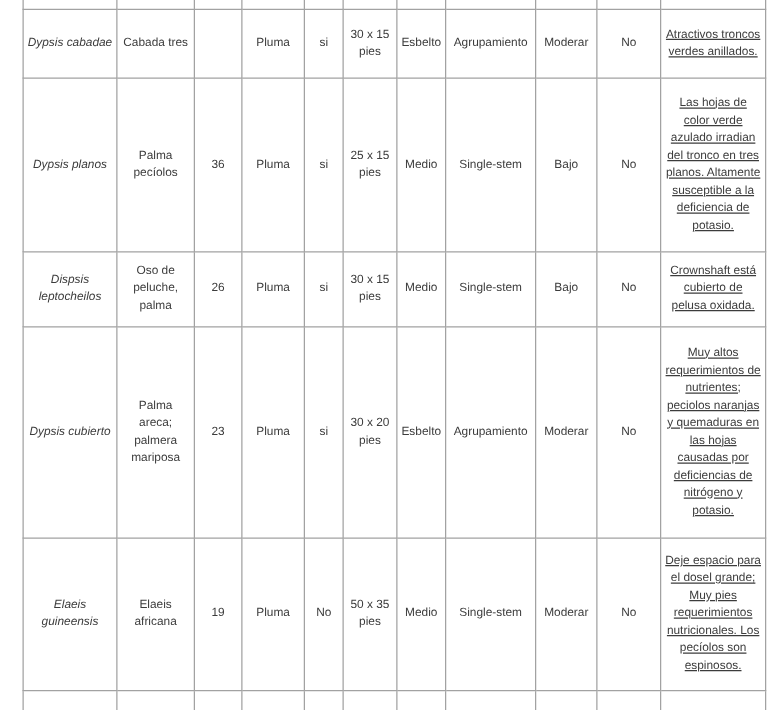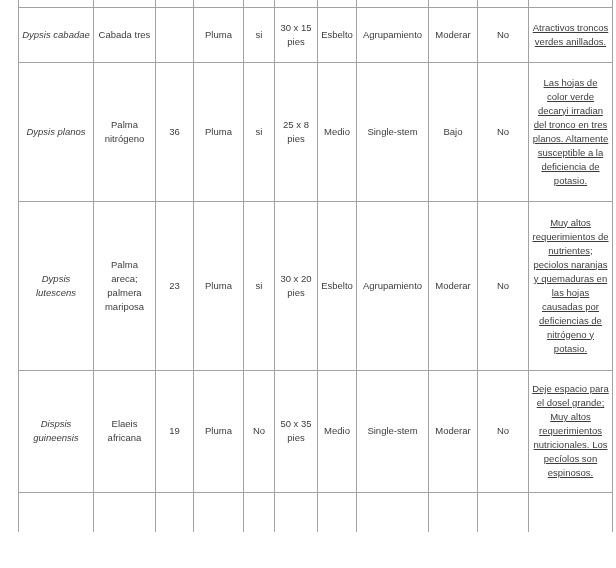--- a/index.html
+++ b/index.html
@@ -97,59 +97,72 @@
         <td>30 x 15 pies</td>
         <td>Esbelto</td>
         <td>Agrupamiento</td>
         <td>Moderar</td>
         <td>No</td>
         <td class="notes">Atractivos troncos verdes anillados.</td>
       </tr>
 
       <tr style="height:139px">
         <td class="sci">Dypsis planos</td>
-        <td>Palma nitrógeno</td>
+        <td>Palma pecíolos</td>
         <td>36</td>
         <td>Pluma</td>
         <td>si</td>
-        <td>25 x 8 pies</td>
+        <td>25 x 15 pies</td>
         <td>Medio</td>
         <td>Single-stem</td>
         <td>Bajo</td>
         <td>No</td>
-        <td class="notes">Las hojas de color verde decaryi irradian del tronco en tres planos. Altamente susceptible a la deficiencia de potasio.</td>
+        <td class="notes">Las hojas de color verde azulado irradian del tronco en tres planos. Altamente susceptible a la deficiencia de potasio.</td>
       </tr>
 
+      <tr style="height:60px">
+        <td class="sci">Dispsis leptocheilos</td>
+        <td>Oso de peluche, palma</td>
+        <td>26</td>
+        <td>Pluma</td>
+        <td>si</td>
+        <td>30 x 15 pies</td>
+        <td>Medio</td>
+        <td>Single-stem</td>
+        <td>Bajo</td>
+        <td>No</td>
+        <td class="notes">Crownshaft está cubierto de pelusa oxidada.</td>
+      </tr>
 
       <tr style="height:169px">
-        <td class="sci">Dypsis lutescens</td>
+        <td class="sci">Dypsis cubierto</td>
         <td>Palma areca; palmera mariposa</td>
         <td>23</td>
         <td>Pluma</td>
         <td>si</td>
         <td>30 x 20 pies</td>
         <td>Esbelto</td>
         <td>Agrupamiento</td>
         <td>Moderar</td>
         <td>No</td>
         <td class="notes">Muy altos requerimientos de nutrientes; peciolos naranjas y quemaduras en las hojas causadas por deficiencias de nitrógeno y potasio.</td>
       </tr>
 
       <tr style="height:122px">
-        <td class="sci">Dispsis guineensis</td>
+        <td class="sci">Elaeis guineensis</td>
         <td>Elaeis africana</td>
         <td>19</td>
         <td>Pluma</td>
         <td>No</td>
         <td>50 x 35 pies</td>
         <td>Medio</td>
         <td>Single-stem</td>
         <td>Moderar</td>
         <td>No</td>
-        <td class="notes">Deje espacio para el dosel grande; Muy altos requerimientos nutricionales. Los pecíolos son espinosos.</td>
+        <td class="notes">Deje espacio para el dosel grande; Muy pies requerimientos nutricionales. Los pecíolos son espinosos.</td>
       </tr>
 
       <tr class="partial-row-bottom" style="height:40px">
         <td></td>
         <td></td>
         <td></td>
         <td></td>
         <td></td>
         <td></td>
         <td></td>

